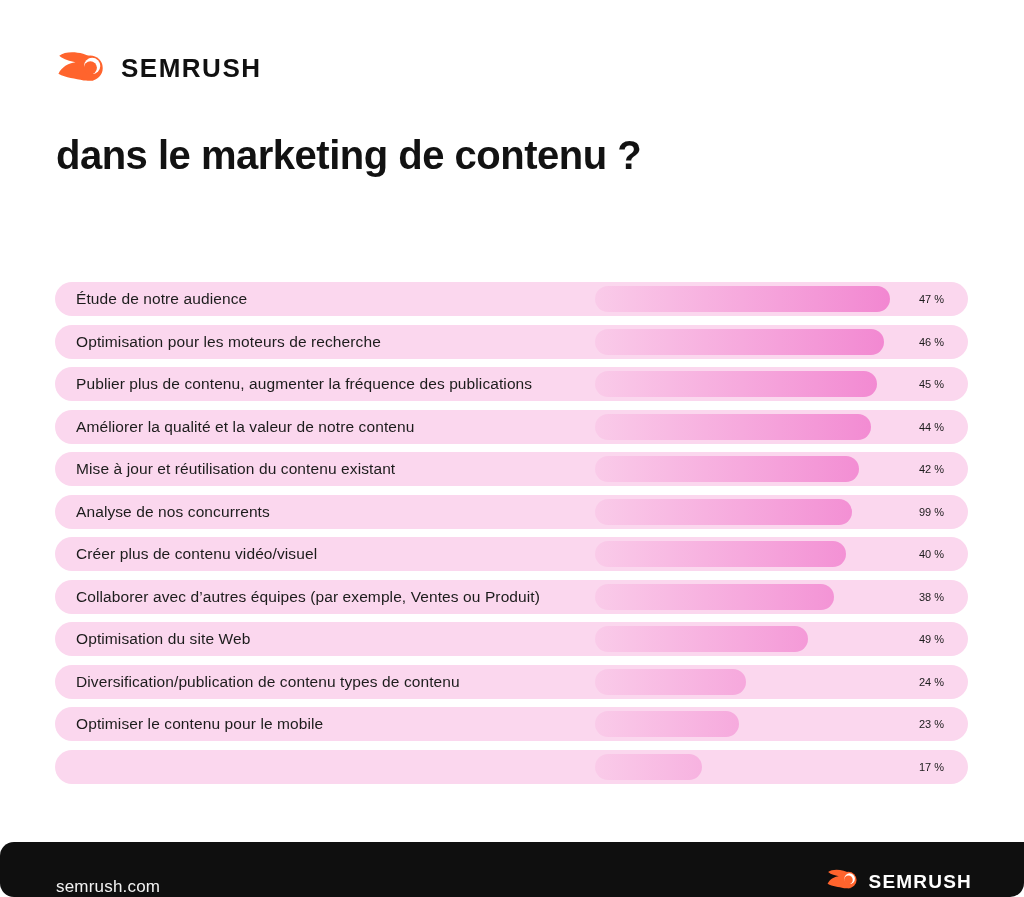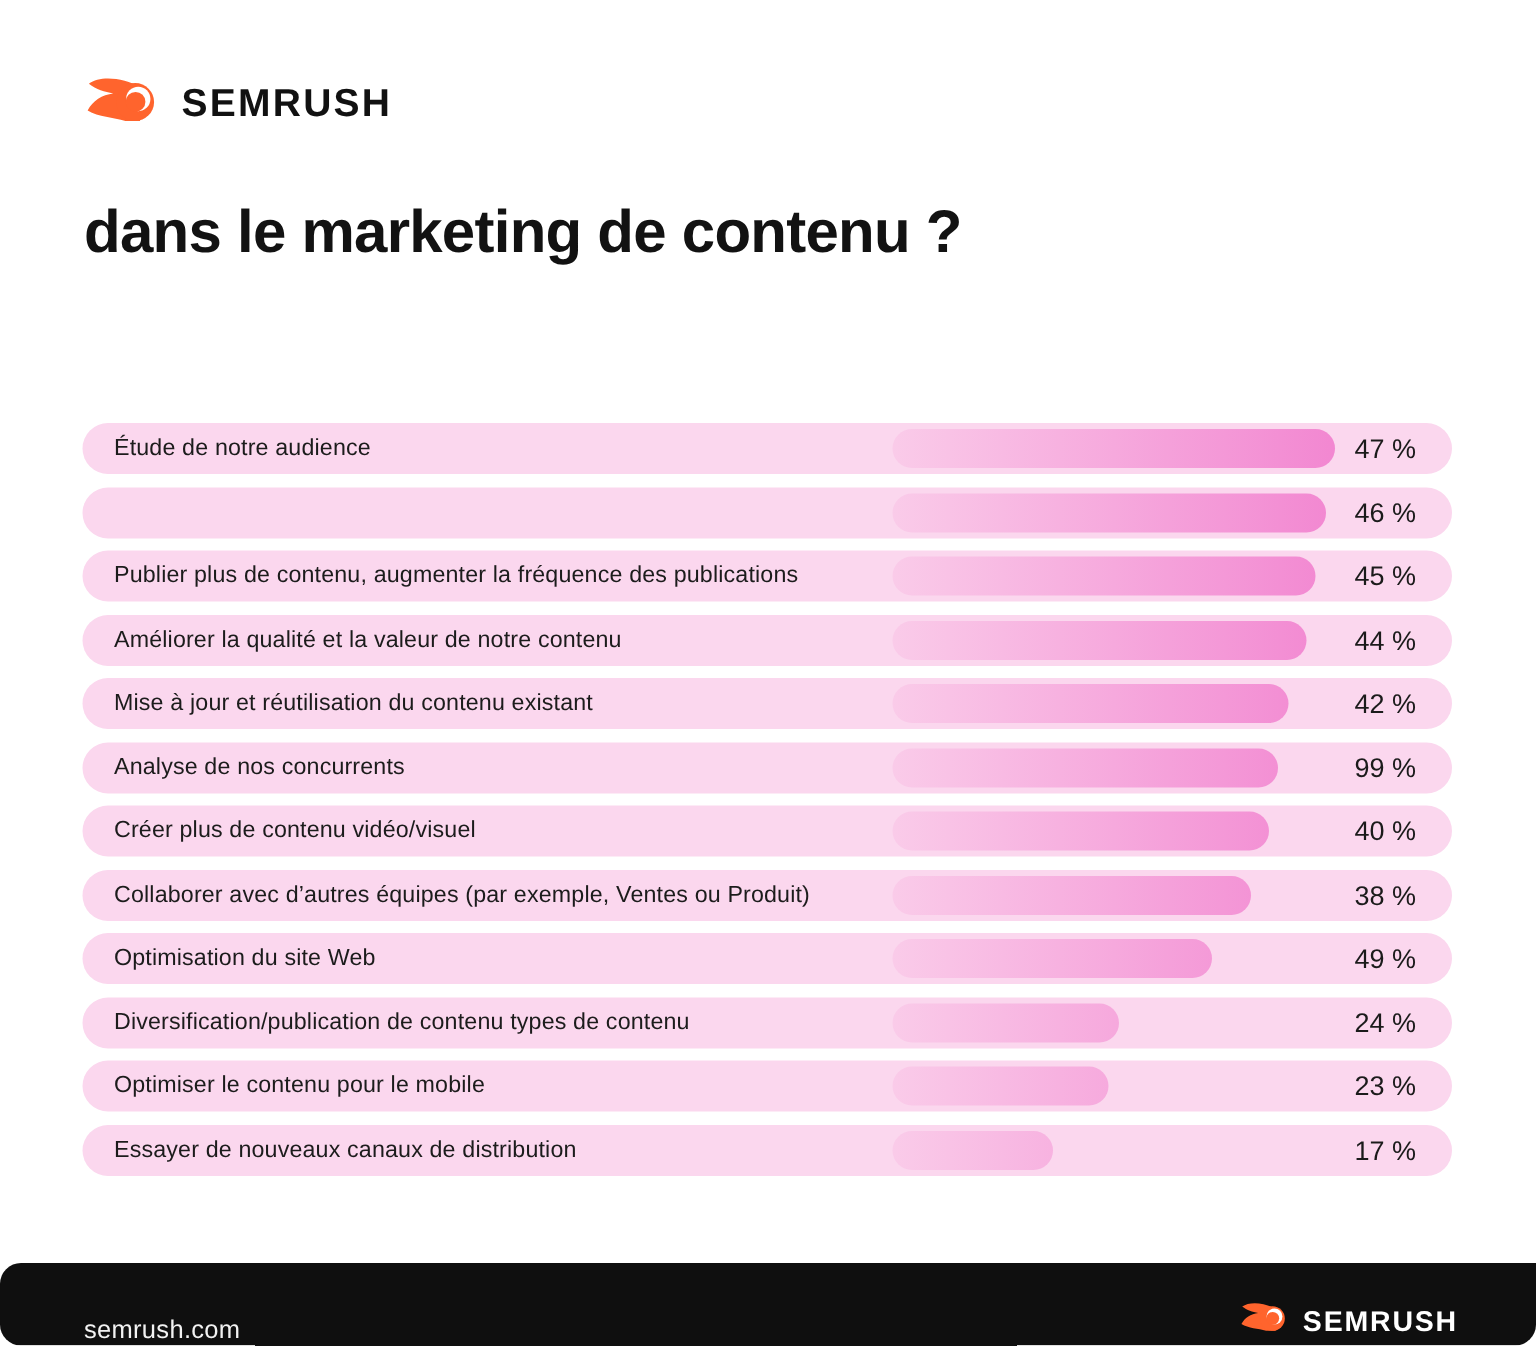--- a/index.html
+++ b/index.html
@@ -57,21 +57,21 @@
   .bar {
     position: absolute; left: 540px; top: 4px;
     height: 26px; border-radius: 13px;
     background-image: linear-gradient(90deg, var(--grad-start, #FACBE9) 0%, var(--grad-end, #F287D1) 100%);
     background-size: 295px 26px;
     background-repeat: no-repeat;
   }
   .row-pct {
     position: absolute; right: 24px; top: 0;
     height: 34px; line-height: 34px;
-    font-size: 18px; font-weight: 500;
+    font-size: 11px; font-weight: 500;
     color: #1b1b1b; white-space: nowrap;
   }
 
   
   .footer {
     position: absolute; left: 0; right: 0; bottom: 0;
     height: 55px;
     background: var(--footer-bg, #0F0F0F);
     border-top-left-radius: 14px;
     display: flex; align-items: flex-end; justify-content: space-between;
@@ -106,20 +106,21 @@
     <div>dans le marketing de contenu ?</div>
   </div>
 
   <div class="rows">
       <div class="row">
         <span class="row-label">Étude de notre audience</span>
         <div class="bar" style="width: 295px;"></div>
         <span class="row-pct">47 %</span>
       </div>
       <div class="row">
+        <span class="row-label">Optimisation pour les moteurs de recherche</span>
         <div class="bar" style="width: 288.7px;"></div>
         <span class="row-pct">46 %</span>
       </div>
       <div class="row">
         <span class="row-label">Publier plus de contenu, augmenter la fréquence des publications</span>
         <div class="bar" style="width: 282.4px;"></div>
         <span class="row-pct">45 %</span>
       </div>
       <div class="row">
         <span class="row-label">Améliorer la qualité et la valeur de notre contenu</span>
@@ -155,21 +156,20 @@
         <span class="row-label">Diversification/publication de contenu types de contenu</span>
         <div class="bar" style="width: 150.6px;"></div>
         <span class="row-pct">24 %</span>
       </div>
       <div class="row">
         <span class="row-label">Optimiser le contenu pour le mobile</span>
         <div class="bar" style="width: 144.4px;"></div>
         <span class="row-pct">23 %</span>
       </div>
       <div class="row">
-        <span class="row-label">Essayer de nouveaux canaux de distribution</span>
         <div class="bar" style="width: 106.7px;"></div>
         <span class="row-pct">17 %</span>
       </div>
     </div>
 
   <div class="footer">
     <span class="footer-site">semrush.com</span>
     <span class="footer-brand">
       <span>
         <svg width="34" height="26" viewBox="0 0 64 48">

